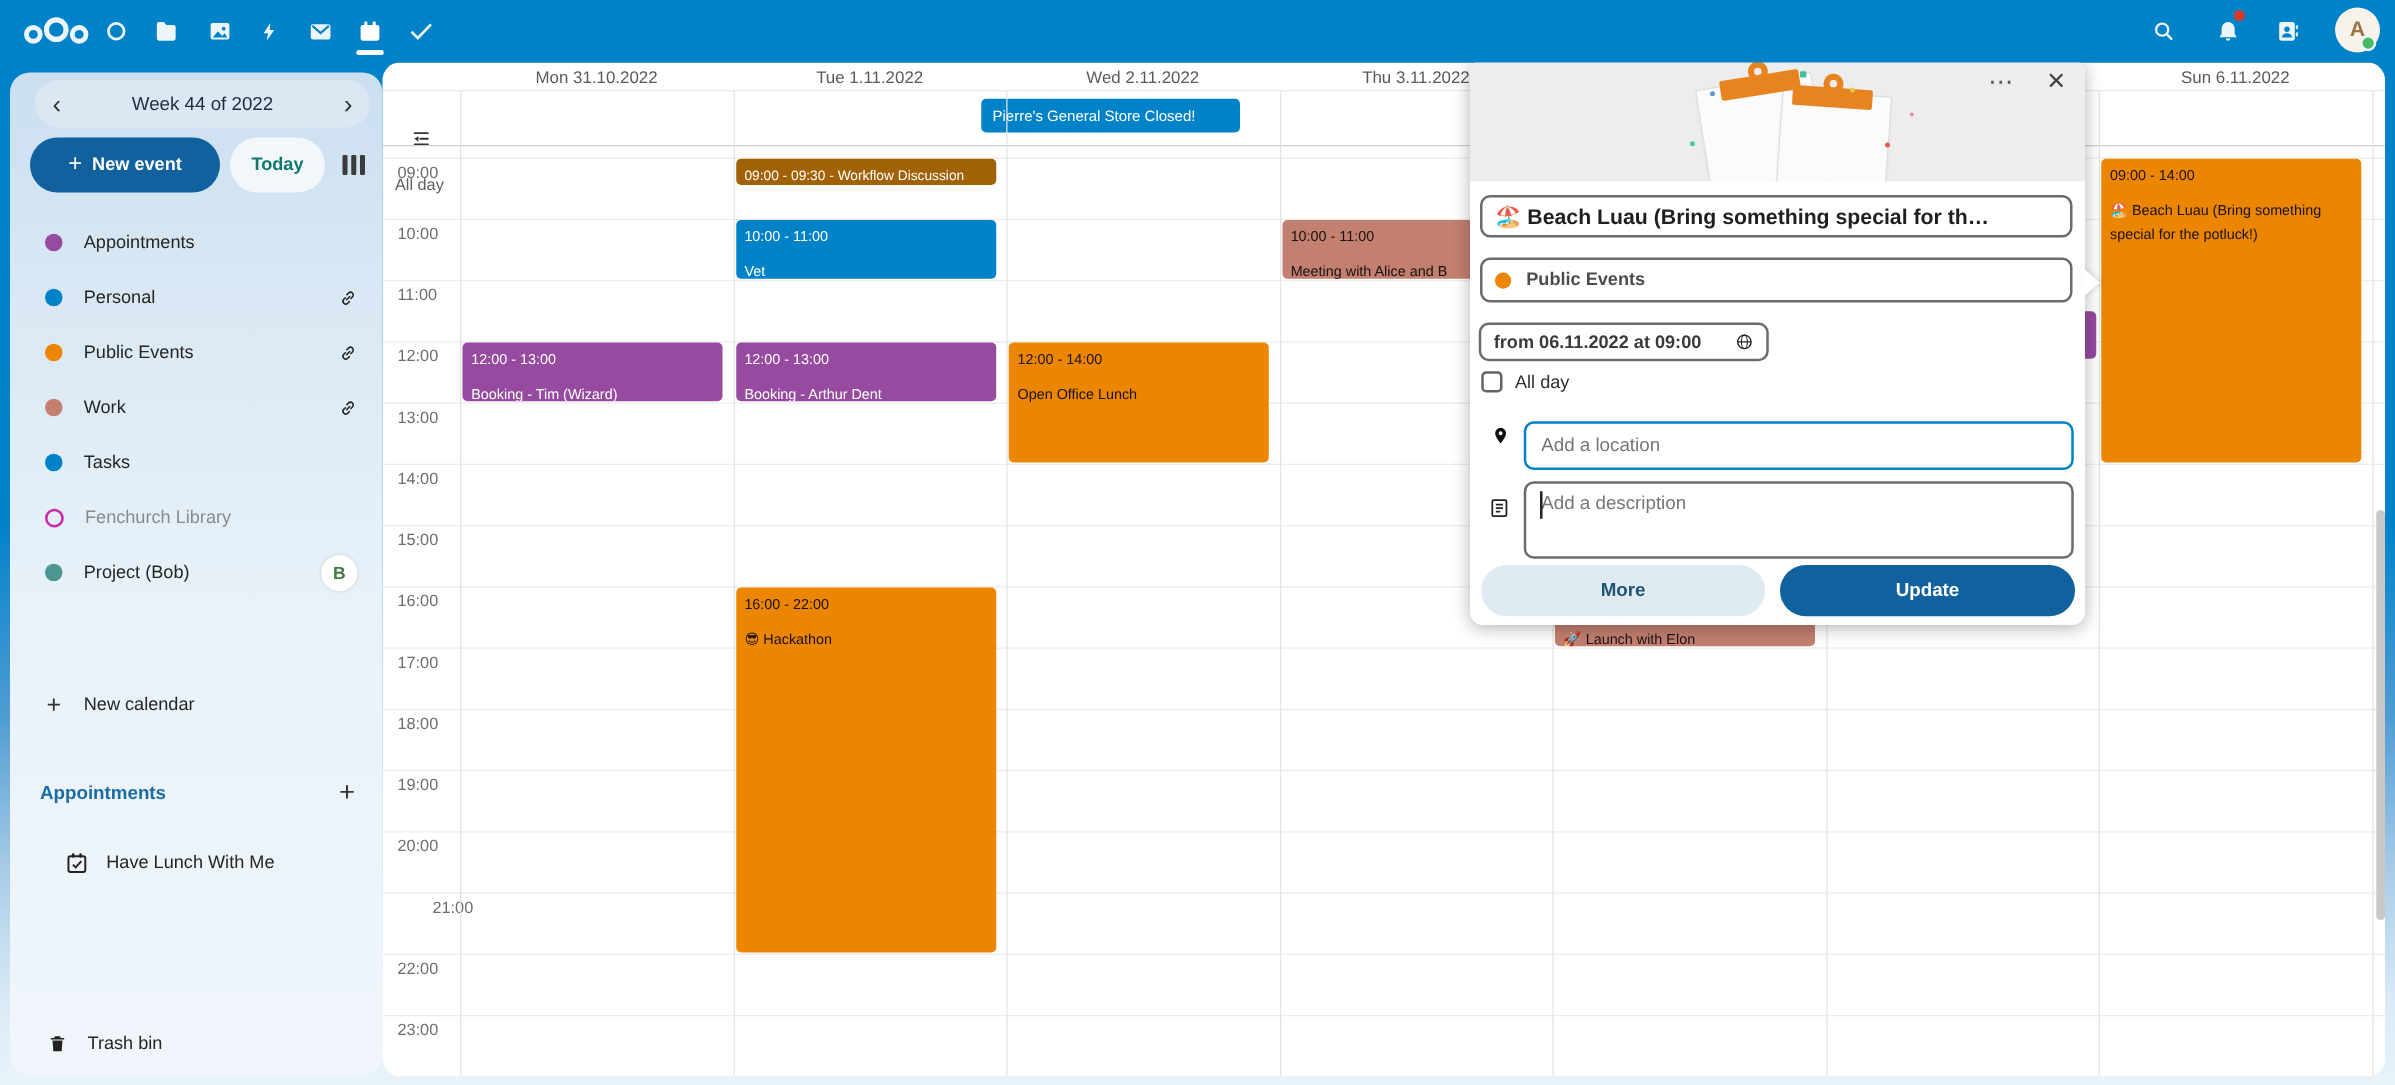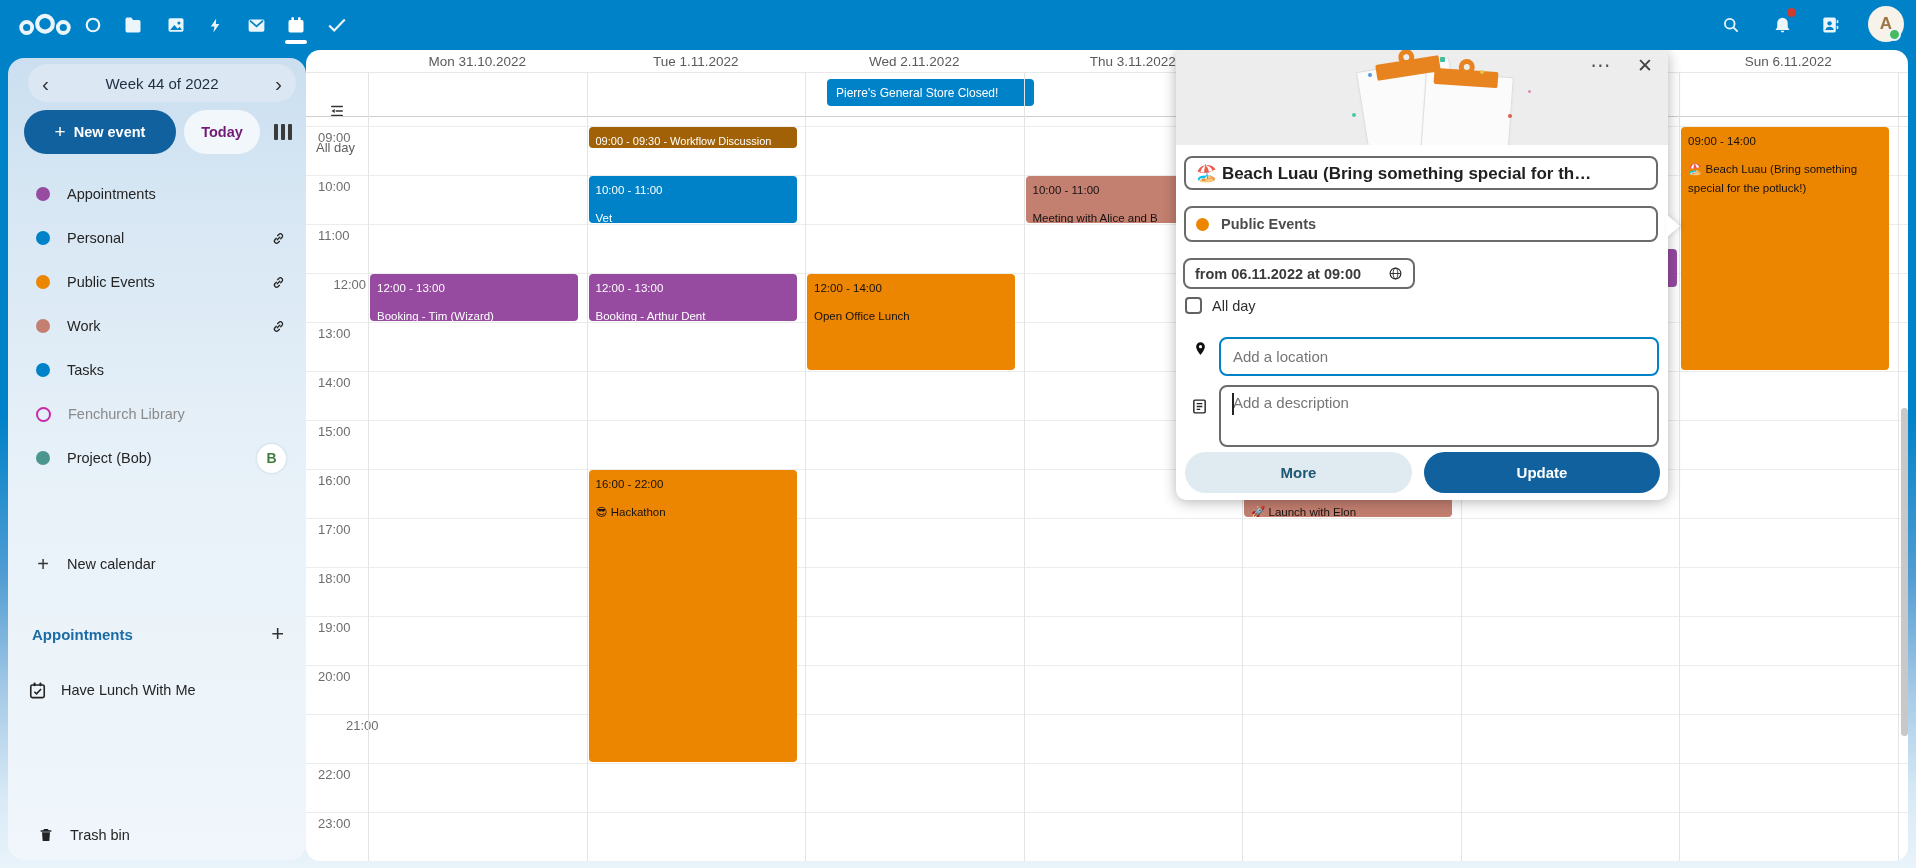--- a/index.html
+++ b/index.html
@@ -15,38 +15,38 @@
   .status-dot{position:absolute;left:1888px;top:28px;width:13px;height:13px;border-radius:50%;background:var(--green,#46ba61);border:2px solid #eef5fa;box-sizing:border-box;}
   
   .sidebar{position:absolute;left:8px;top:58px;width:298px;height:802px;border-radius:16px;overflow:hidden;
     background:linear-gradient(180deg,#cbdff0 0%,#d9e8f4 22%,#e9f2f9 55%,#f0f6fb 100%);z-index:40;}
   .week-pill{position:absolute;left:20px;top:6px;width:268px;height:38px;border-radius:19px;background:#dbe7f2;display:flex;align-items:center;justify-content:space-between;padding:0 14px;box-sizing:border-box;}
   .week-pill .wk{font-size:15px;font-weight:normal;color:#1d2e42;}
   .chev{font-size:21px;color:#333;line-height:1;cursor:pointer;}
   .btn-row{position:absolute;left:16px;top:52px;width:270px;height:44px;display:flex;align-items:center;}
   .btn-newevent{width:152px;height:44px;border-radius:22px;background:var(--btn-dark,#11619e);color:#fff;font-weight:bold;font-size:14.5px;display:flex;align-items:center;justify-content:center;gap:8px;}
   .btn-newevent .plus{font-size:19px;font-weight:normal;}
-  .btn-today{width:76px;height:44px;margin-left:8px;border-radius:22px;background:#f1f7fb;color:#701a75;font-weight:bold;font-size:14.5px;display:flex;align-items:center;justify-content:center;}
+  .btn-today{width:76px;height:44px;margin-left:8px;border-radius:22px;background:#f1f7fb;color:#0f766e;font-weight:bold;font-size:14.5px;display:flex;align-items:center;justify-content:center;}
   .viewgrid{margin-left:14px;display:flex;gap:3px;}
   .viewgrid i{width:4px;height:16px;background:#3b3b3b;border-radius:1px;}
   .cal-list{position:absolute;left:0;top:114px;width:298px;}
   .cal-item{height:44px;display:flex;align-items:center;padding:0 20px 0 28px;}
   .cal-dot{width:14px;height:14px;border-radius:50%;margin-right:17px;flex:none;}
   .cal-dot.ring{width:11px;height:11px;background:transparent !important;border:2.5px solid;}
   .cal-label{font-size:14.5px;color:#252525;}
   .cal-label.muted{color:#8a8a8a;}
   .cal-link{margin-left:auto;display:flex;}
   .cal-badge{margin-left:auto;width:29px;height:29px;border-radius:50%;background:#fff;display:flex;align-items:center;justify-content:center;font-size:14px;font-weight:bold;color:#3e7d3e;box-shadow:0 0 3px rgba(0,0,0,.15);}
   .newcal-row{position:absolute;left:0;top:484px;width:298px;height:44px;display:flex;align-items:center;padding-left:28px;box-sizing:border-box;}
   .newcal-row .plus{font-size:20px;color:#333;width:14px;margin-right:17px;text-align:center;}
   .newcal-row span.lb{font-size:14.5px;color:#252525;}
   .sec-head{position:absolute;left:0;top:560px;width:298px;height:32px;display:flex;align-items:center;padding:0 22px 0 24px;box-sizing:border-box;}
   .sec-head .t{font-size:15px;font-weight:bold;color:#1b6ca5;}
   .sec-head .plus{margin-left:auto;font-size:22px;color:#333;}
-  .appt-item{position:absolute;left:0;top:610px;width:298px;height:44px;display:flex;align-items:center;padding-left:20px;box-sizing:border-box;}
+  .appt-item{position:absolute;left:0;top:610px;width:298px;height:44px;display:flex;align-items:center;padding-left:44px;box-sizing:border-box;}
   .appt-item .ic{margin-right:14px;display:flex;}
   .appt-item span.lb{font-size:14.5px;color:#252525;}
   .trash-row{position:absolute;left:0;top:755px;width:298px;height:44px;display:flex;align-items:center;padding-left:30px;box-sizing:border-box;}
   .trash-row .ic{margin-right:16px;display:flex;}
   .trash-row span.lb{font-size:14.5px;color:#252525;}
   
   .content{position:absolute;left:306px;top:50px;width:1602px;height:811px;background:#fff;border-radius:14px;z-index:10;overflow:hidden;}
   .day-head{position:absolute;top:4px;height:16px;text-align:center;font-size:13.5px;color:#5a5a5a;}
   .hdr-border{position:absolute;left:0;top:22px;width:1602px;height:1px;background:#e8e8e8;}
   .allday-border{position:absolute;left:0;top:66px;width:1602px;height:1px;background:#cfcfcf;}
@@ -278,32 +278,32 @@
       </div>
     <div class="hdr-border"></div>
     <div class="collapse-ic">
       <svg viewBox="0 0 24 24" width="18">
           <path d="M5 6h14M11 12h8M5 18h14" stroke="#333" stroke-width="2" stroke-linecap="round"></path>
           <path d="M9 9.2L4.6 12 9 14.8z" fill="#333"></path>
         </svg>
     </div>
     <div class="allday-label">All day</div>
     <div>
-        <div class="allday-event" style="left: 521px; width: 206.5px; background: rgb(0, 130, 201);">Pierre's General Store Closed!</div>
+        <div class="allday-event" style="left: 479px; width: 206.5px; background: rgb(0, 130, 201);">Pierre's General Store Closed!</div>
       </div>
     <div class="allday-border"></div>
     <div>
         <div class="hline" style="top: 76px;"></div>
         <div class="hour-label" style="top: 80px;">09:00</div>
         <div class="hline" style="top: 125px;"></div>
         <div class="hour-label" style="top: 129px;">10:00</div>
         <div class="hline" style="top: 174px;"></div>
         <div class="hour-label" style="top: 178px;">11:00</div>
         <div class="hline" style="top: 223px;"></div>
-        <div class="hour-label" style="top: 227px; text-align: right;">12:00</div>
+        <div class="hour-label" style="top: 227px;">12:00</div>
         <div class="hline" style="top: 272px;"></div>
         <div class="hour-label" style="top: 276px;">13:00</div>
         <div class="hline" style="top: 321px;"></div>
         <div class="hour-label" style="top: 325px;">14:00</div>
         <div class="hline" style="top: 370px;"></div>
         <div class="hour-label" style="top: 374px;">15:00</div>
         <div class="hline" style="top: 419px;"></div>
         <div class="hour-label" style="top: 423px;">16:00</div>
         <div class="hline" style="top: 468px;"></div>
         <div class="hour-label" style="top: 472px;">17:00</div>

